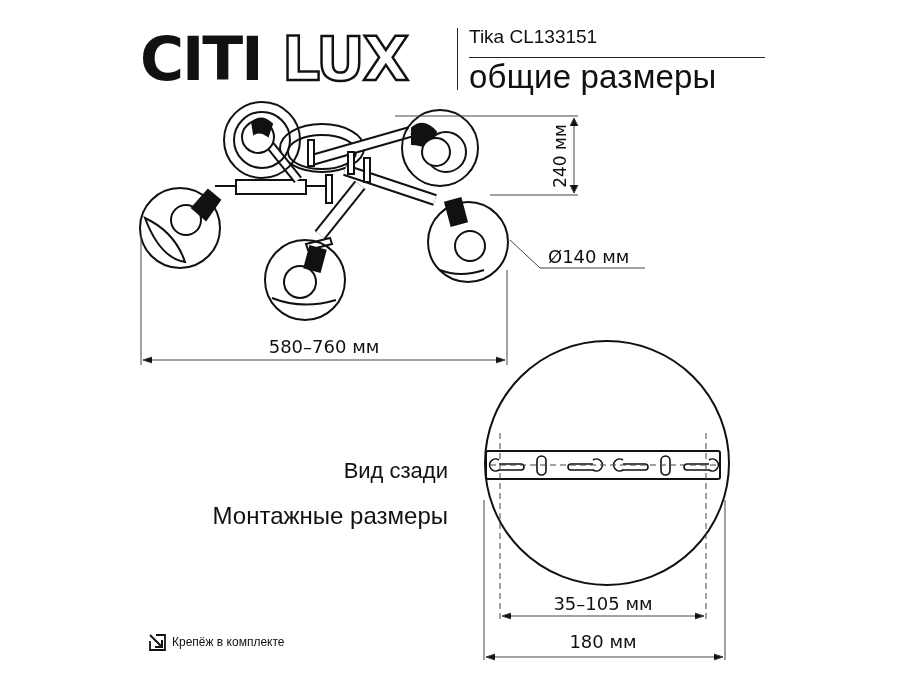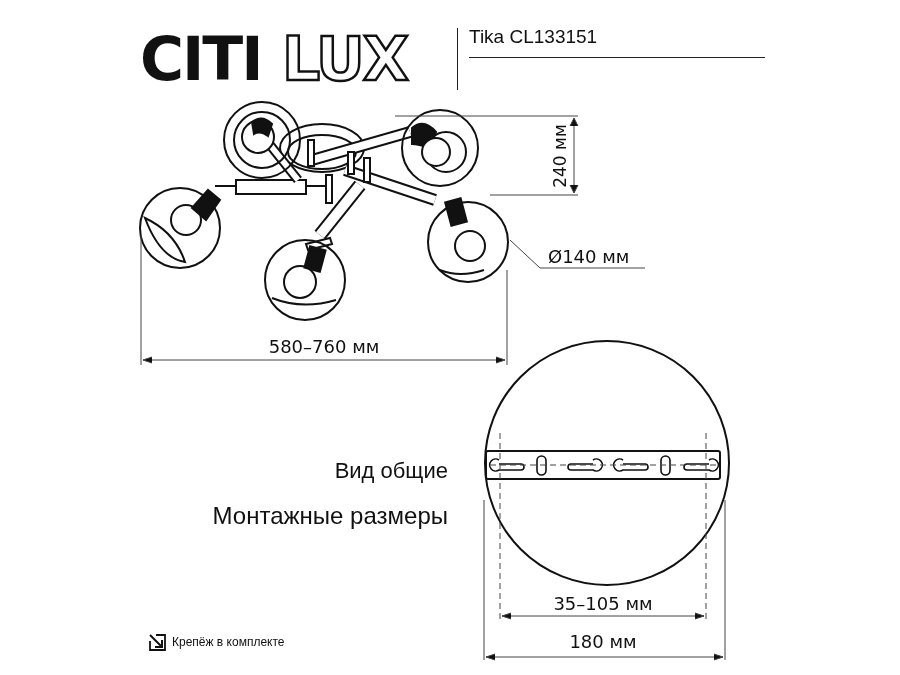--- a/index.html
+++ b/index.html
@@ -22,20 +22,21 @@
 
 <svg class="abs logo" width="290" height="60" viewBox="0 0 290 60">
   <text x="0" y="52" font-family="DejaVu Sans, sans-serif" font-weight="bold" font-size="60" fill="#111" letter-spacing="-2">CITI</text>
   <text x="142" y="52" font-family="DejaVu Sans, sans-serif" font-weight="bold" font-size="60" fill="#fff" stroke="#111" stroke-width="2.5" letter-spacing="-2">LUX</text>
 </svg>
 
 <div class="abs title-block">
   <div class="vbar"></div>
   <div class="model">Tika CL133151</div>
   <div class="hline"></div>
+  <div class="subtitle">общие размеры</div>
 </div>
 
 <svg class="abs" style="left:0;top:0" width="900" height="675">
   <g fill="none" stroke="#111" stroke-width="2">
 
     <g>
       <ellipse cx="322" cy="148" rx="42" ry="24"></ellipse>
       <ellipse cx="322" cy="152" rx="34" ry="17"></ellipse>
     </g>
 
@@ -145,21 +146,21 @@
       <line x1="725" y1="500" x2="725" y2="660"></line>
       <line x1="486" y1="657" x2="723" y2="657"></line>
       <path d="M495 654 l-9 3 l9 3" fill="#111"></path>
       <path d="M714 654 l9 3 l-9 3" fill="#111"></path>
     </g>
   </g>
   <text x="603" y="610" font-size="18" fill="#111" text-anchor="middle">35–105 мм</text>
   <text x="603" y="648" font-size="18" fill="#111" text-anchor="middle">180 мм</text>
 </svg>
 
-<div class="abs rear-title">Вид общие</div>
+<div class="abs rear-title">Вид сзади</div>
 <div class="abs rear-sub">Монтажные размеры</div>
 
 <div class="abs mount">
   <svg width="18" height="18" viewBox="0 0 18 18">
     <path d="M2 2 L14 14" stroke="#111" stroke-width="2" fill="none"></path>
     <path d="M7 14 L14 14 L14 7" stroke="#111" stroke-width="2" fill="none"></path>
     <path d="M2 8 L2 17 L17 17 L17 2 L8 2" stroke="#111" stroke-width="1.8" fill="none"></path>
   </svg>
   <span>Крепёж в комплекте</span>
 </div>

